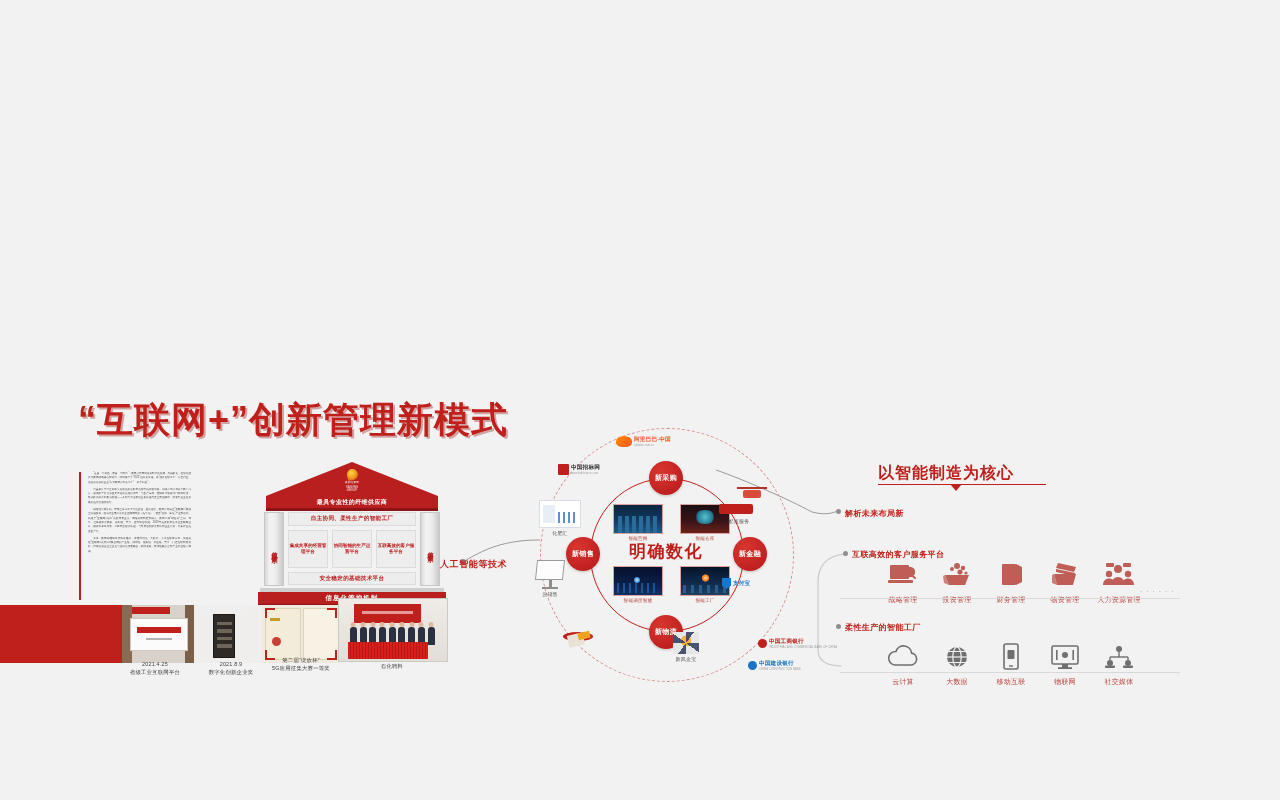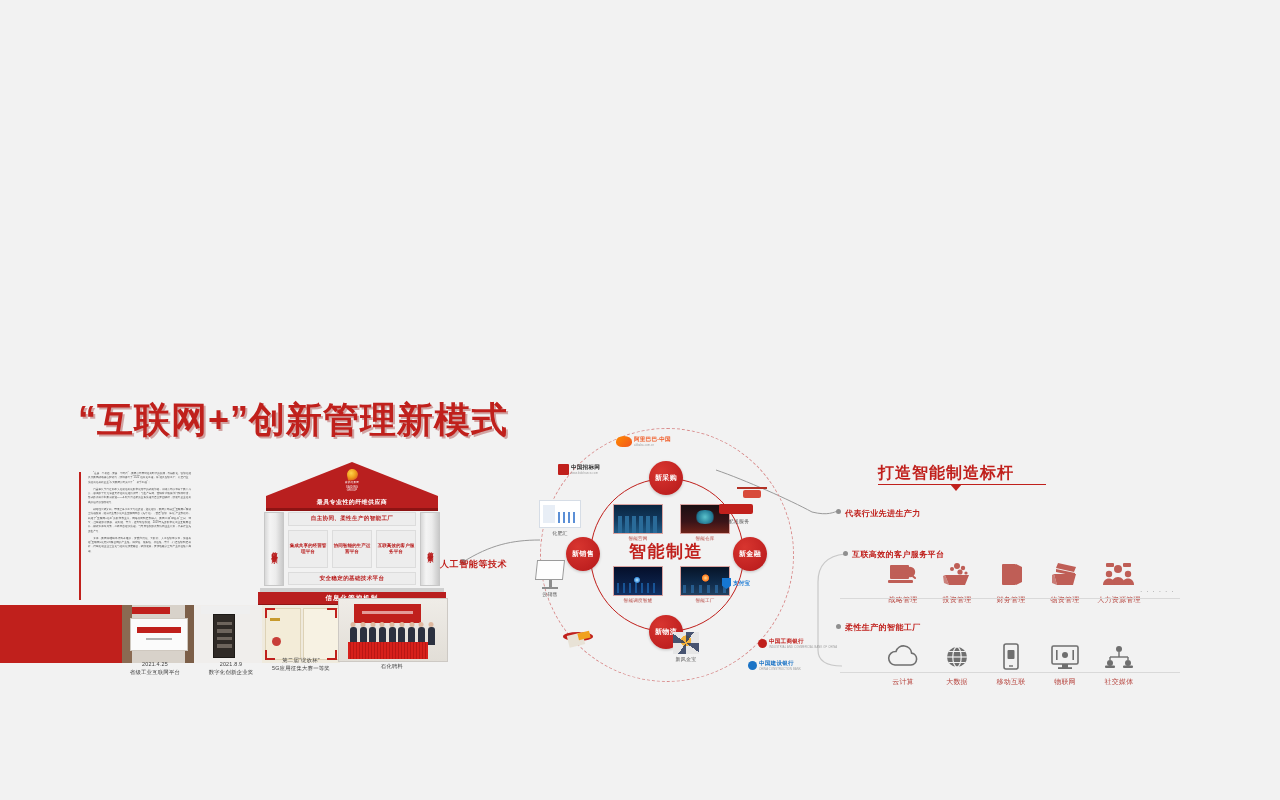--- a/index.html
+++ b/index.html
@@ -426,21 +426,21 @@
     <div class="node" id="nodeRight">
       <span>新金融</span>
     </div>
     <div class="node" id="nodeBottom">
       <span>新物流</span>
     </div>
     <div class="node" id="nodeLeft">
       <span>新销售</span>
     </div>
 
-    <div id="coreLabel">智能制造</div>
+    <div id="coreLabel">明确数化</div>
 
     <div class="tile" id="tile1">
         <div class="img city"></div>
       </div>
     <div class="tile-cap" id="cap_t1">智能营网</div>
     <div class="tile" id="tile2">
         <div class="img warehouse"></div>
       </div>
     <div class="tile-cap" id="cap_t2">智能仓库</div>
     <div class="tile" id="tile3">
@@ -510,26 +510,26 @@
       <div class="pad"></div>
         <div class="box"></div>
         <div class="flag"></div>
     </div>
   </div>
   <div class="sideitem" id="sXinfeng">
     <div class="gl"></div>
     <div class="si-cap">新风金宝</div>
   </div>
 
-  <div id="rightTitle">打造智能制造标杆</div>
+  <div id="rightTitle">以智能制造为核心</div>
   <div id="rightTitleUl"></div>
   <div id="rightTitleChev"></div>
 
   <div class="dot" id="dot1"></div>
-  <div class="rlabel" id="lbl1">代表行业先进生产力</div>
+  <div class="rlabel" id="lbl1">解析未来布局新</div>
   <div class="dot" id="dot2"></div>
   <div class="rlabel" id="lbl2">互联高效的客户服务平台</div>
   <div class="dot" id="dot3"></div>
   <div class="rlabel" id="lbl3">柔性生产的智能工厂</div>
 
   <div class="iconrow" id="row1">
     <div class="icell">
       <div class="gly">
         <svg class="ic ic-red" width="30" height="26" viewBox="0 0 30 26">
           <rect x="2" y="3" width="19" height="14" rx="1"></rect>

